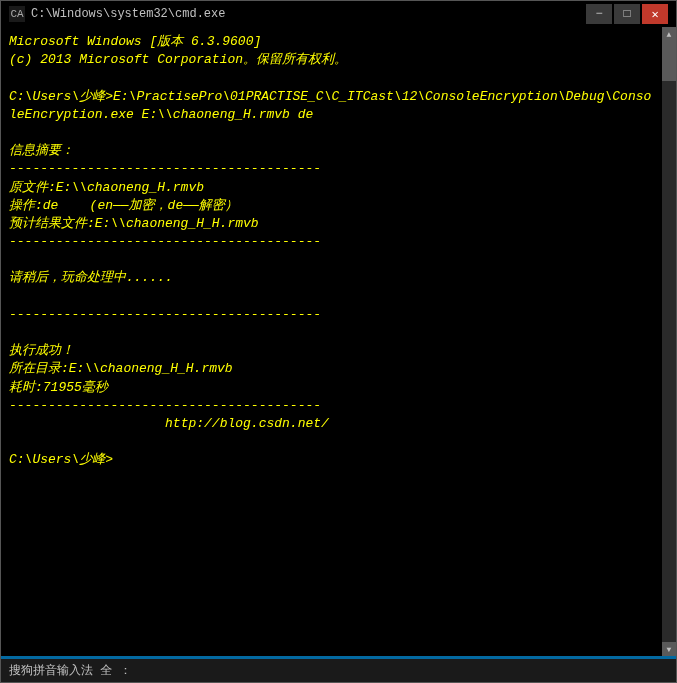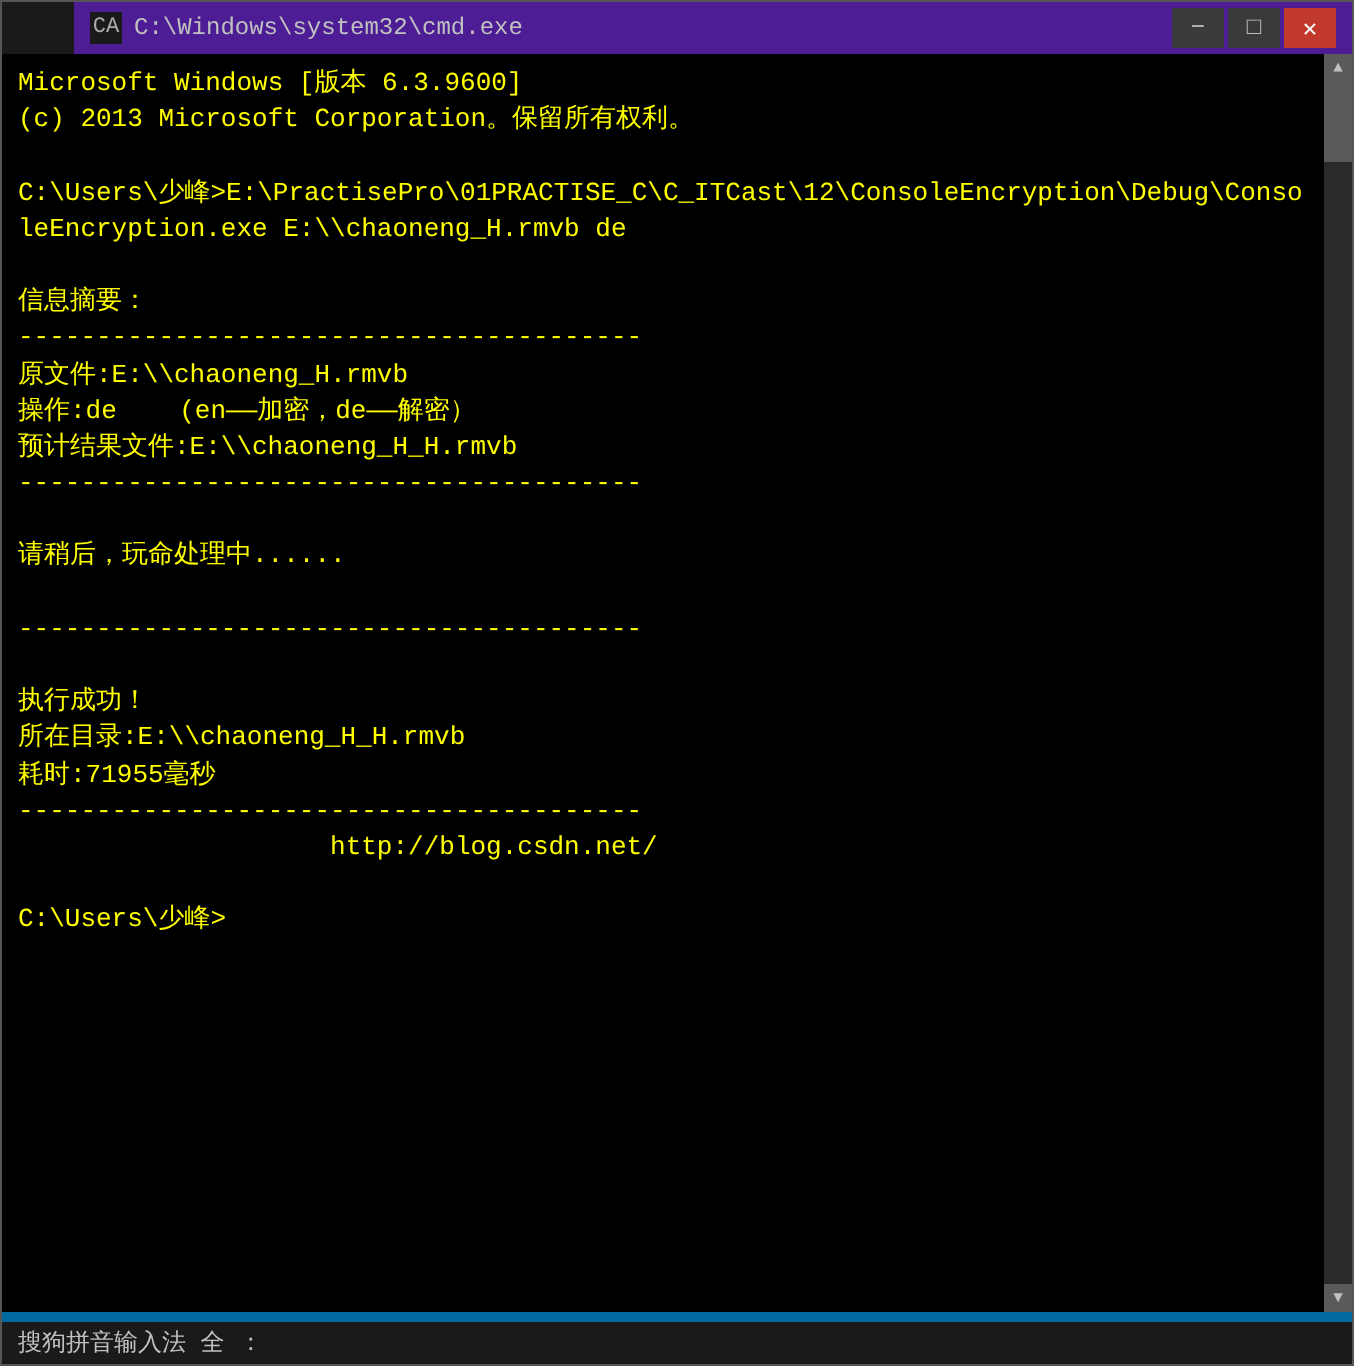--- a/index.html
+++ b/index.html
@@ -15,29 +15,28 @@
 
     .window {
       width: 677px;
       height: 683px;
       display: flex;
       flex-direction: column;
       border: 1px solid #555;
     }
 
     .title-bar {
-      background: #4c1d95;
+      background: #000000;
       color: #c0c0c0;
       height: 26px;
       display: flex;
       align-items: center;
       justify-content: space-between;
       padding: 0 8px;
       flex-shrink: 0;
-      margin-left: 36px;
     }
 
     .title-bar-left {
       display: flex;
       align-items: center;
       gap: 6px;
     }
 
     .title-bar-icon {
       width: 16px;
@@ -87,20 +86,21 @@
     }
 
     .terminal {
       flex: 1;
       background: #000000;
       color: #ffff00;
       padding: 6px 8px;
       overflow-y: auto;
       line-height: 1.4;
       font-size: 13px;
+      font-style: italic;
     }
 
     .terminal pre {
       white-space: pre-wrap;
       word-break: break-all;
       font-family: 'Courier New', Courier, monospace;
       font-size: 13px;
       color: #ffff00;
     }
 
@@ -141,21 +141,21 @@
 
     .status-bar {
       height: 26px;
       background: #1a1a1a;
       display: flex;
       align-items: center;
       padding: 0 8px;
       color: #c0c0c0;
       font-size: 12px;
       flex-shrink: 0;
-      border-top: 5px solid #0369a1;
+      border-top: 3px solid #0369a1;
     }
   </style>
 </head>
 <body>
 
 <div class="window">
 
   <div class="title-bar">
     <div class="title-bar-left">
       <div class="title-bar-icon">

